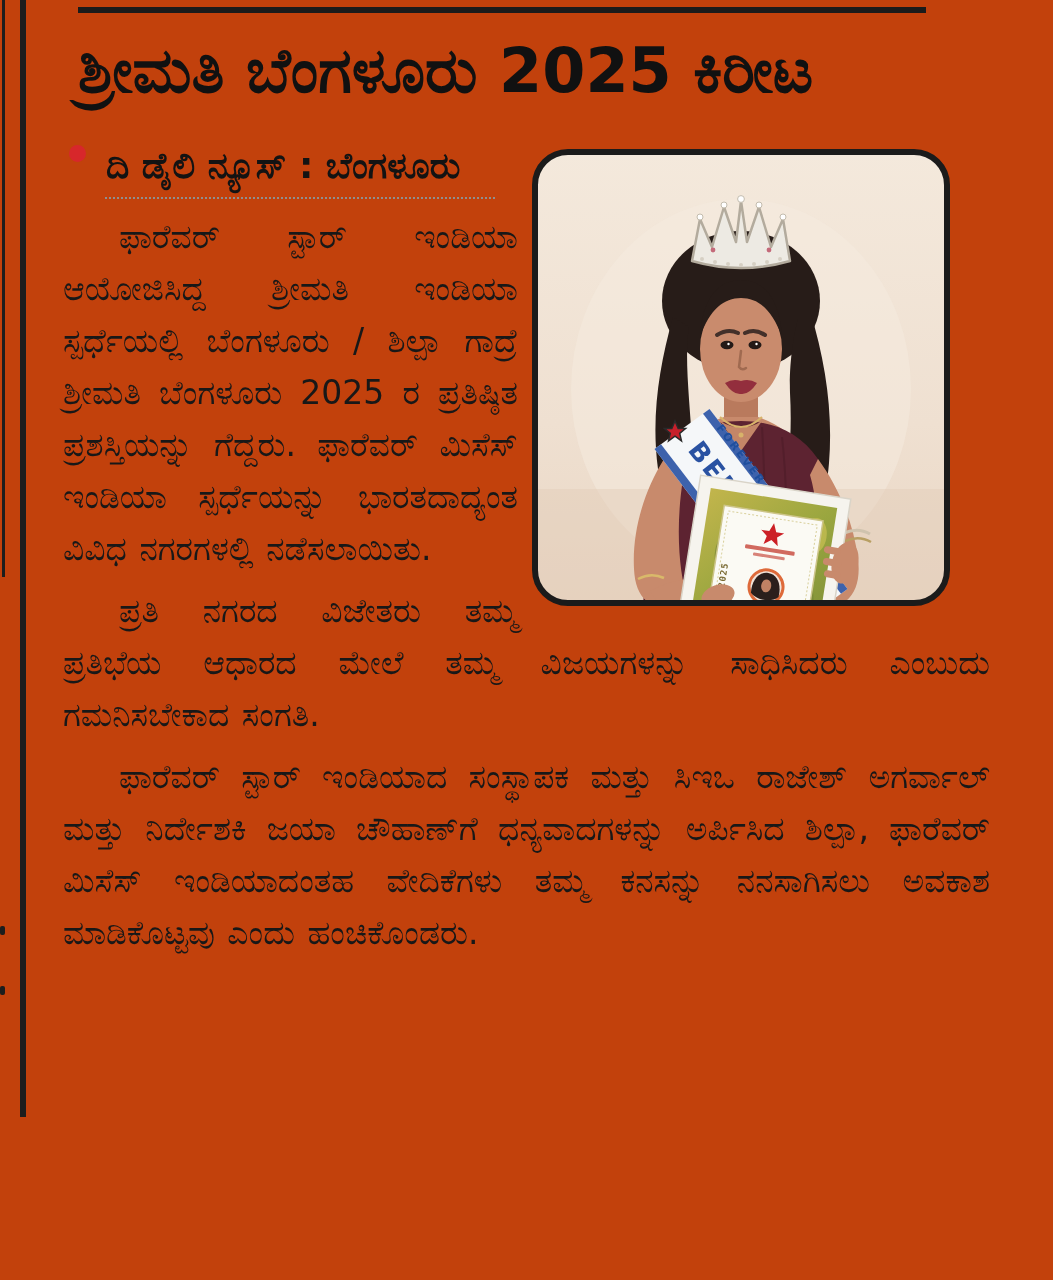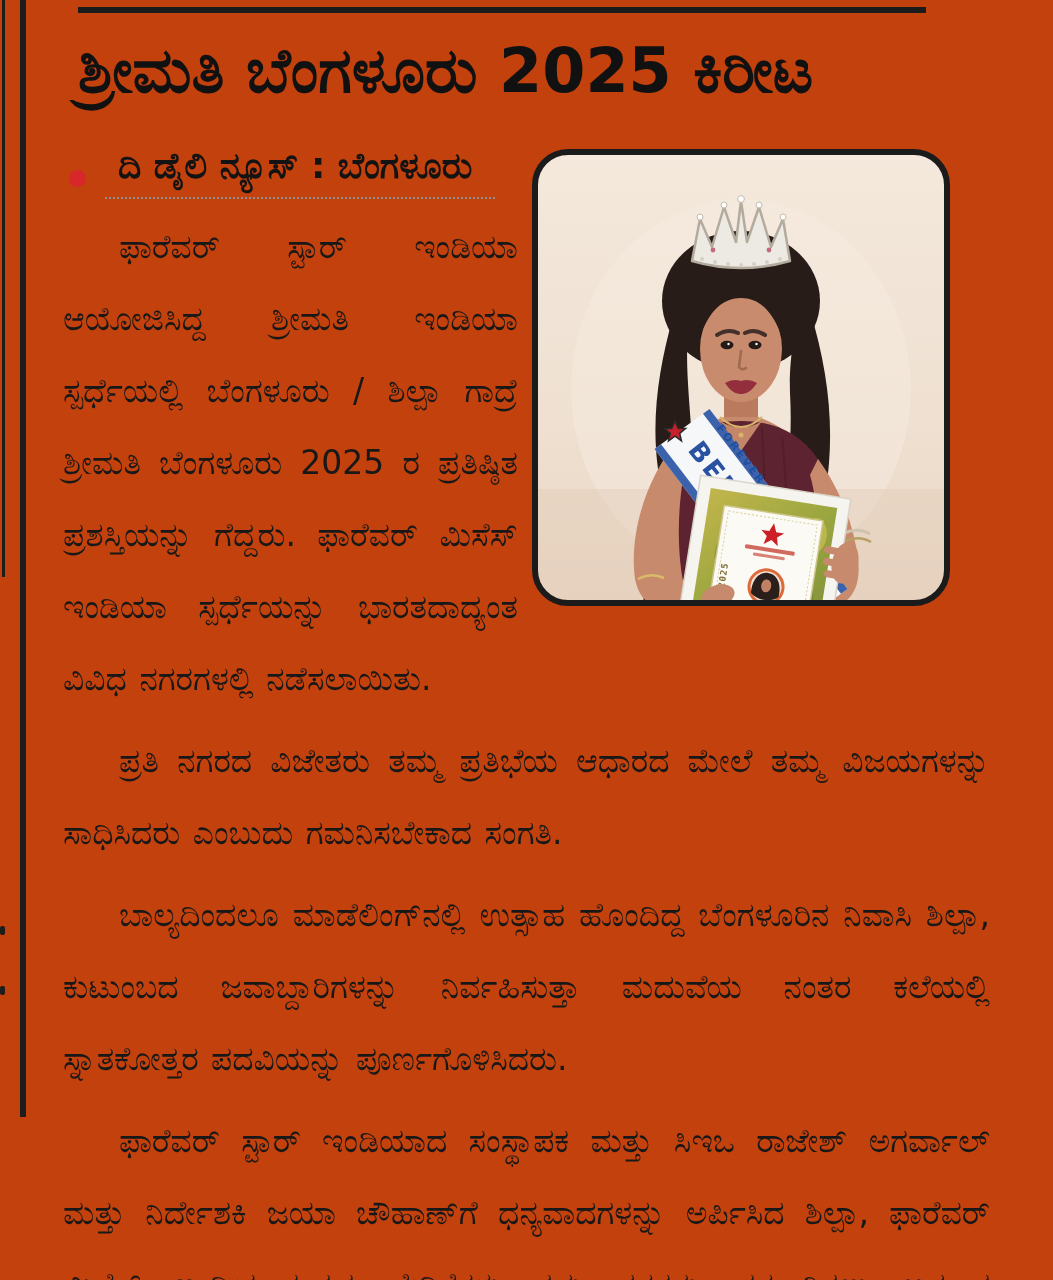--- a/index.html
+++ b/index.html
@@ -31,33 +31,33 @@
 
   .article-body { margin-top:14px; }
 
   .photo-fig {
     float:right; width:418px; height:457px;
     margin:18px 40px 28px 14px; padding:0;
   }
   .photo-fig svg { display:block; }
 
   .byline {
-    display:flex; align-items:flex-end; gap:32px;
+    display:flex; align-items:flex-start; gap:20px;
     padding:14px 0 0 6px;
     font-size:36px; font-weight:700; color:#131313;
   }
   .byline-dot { width:17px; height:17px; border-radius:50%; background:#d7272b; flex:0 0 auto; }
   .byline-rule {
     margin:10px 0 12px 42px; width:390px; height:0;
     border-bottom:2px dotted #8f8f8f;
   }
 
   .para {
     margin:0 0 10px 0;
-    font-size:33px; line-height:72px;
+    font-size:33px; line-height:52px;
     text-align:justify; text-indent:56px;
     color:#181818;
     word-spacing:2px;
   }
 </style>
 </head>
 <body>
 
 <div class="page">
 
@@ -205,18 +205,17 @@
       </figure>
 
       <div class="byline">
         <span class="byline-dot"></span>
         <span>ದಿ ಡೈಲಿ ನ್ಯೂಸ್ : ಬೆಂಗಳೂರು</span>
       </div>
       <div class="byline-rule"></div>
 
       <p class="para">ಫಾರೆವರ್ ಸ್ಟಾರ್ ಇಂಡಿಯಾ ಆಯೋಜಿಸಿದ್ದ ಶ್ರೀಮತಿ ಇಂಡಿಯಾ ಸ್ಪರ್ಧೆಯಲ್ಲಿ ಬೆಂಗಳೂರು / ಶಿಲ್ಪಾ ಗಾದ್ರೆ ಶ್ರೀಮತಿ ಬೆಂಗಳೂರು 2025 ರ ಪ್ರತಿಷ್ಠಿತ ಪ್ರಶಸ್ತಿಯನ್ನು ಗೆದ್ದರು. ಫಾರೆವರ್ ಮಿಸೆಸ್ ಇಂಡಿಯಾ ಸ್ಪರ್ಧೆಯನ್ನು ಭಾರತದಾದ್ಯಂತ ವಿವಿಧ ನಗರಗಳಲ್ಲಿ ನಡೆಸಲಾಯಿತು.</p>
       <p class="para">ಪ್ರತಿ ನಗರದ ವಿಜೇತರು ತಮ್ಮ ಪ್ರತಿಭೆಯ ಆಧಾರದ ಮೇಲೆ ತಮ್ಮ ವಿಜಯಗಳನ್ನು ಸಾಧಿಸಿದರು ಎಂಬುದು ಗಮನಿಸಬೇಕಾದ ಸಂಗತಿ.</p>
-      <p class="para">ಬಾಲ್ಯದಿಂದಲೂ ಮಾಡೆಲಿಂಗ್‌ನಲ್ಲಿ ಉತ್ಸಾಹ ಹೊಂದಿದ್ದ ಬೆಂಗಳೂರಿನ ನಿವಾಸಿ ಶಿಲ್ಪಾ, ಕುಟುಂಬದ ಜವಾಬ್ದಾರಿಗಳನ್ನು ನಿರ್ವಹಿಸುತ್ತಾ ಮದುವೆಯ ನಂತರ ಕಲೆಯಲ್ಲಿ ಸ್ನಾತಕೋತ್ತರ ಪದವಿಯನ್ನು ಪೂರ್ಣಗೊಳಿಸಿದರು.</p>
       <p class="para">ಫಾರೆವರ್ ಸ್ಟಾರ್ ಇಂಡಿಯಾದ ಸಂಸ್ಥಾಪಕ ಮತ್ತು ಸಿಇಒ ರಾಜೇಶ್ ಅಗರ್ವಾಲ್ ಮತ್ತು ನಿರ್ದೇಶಕಿ ಜಯಾ ಚೌಹಾಣ್‌ಗೆ ಧನ್ಯವಾದಗಳನ್ನು ಅರ್ಪಿಸಿದ ಶಿಲ್ಪಾ, ಫಾರೆವರ್ ಮಿಸೆಸ್ ಇಂಡಿಯಾದಂತಹ ವೇದಿಕೆಗಳು ತಮ್ಮ ಕನಸನ್ನು ನನಸಾಗಿಸಲು ಅವಕಾಶ ಮಾಡಿಕೊಟ್ಟವು ಎಂದು ಹಂಚಿಕೊಂಡರು.</p>
 
     </div>
   </div>
 </div>
 
 </body></html>

